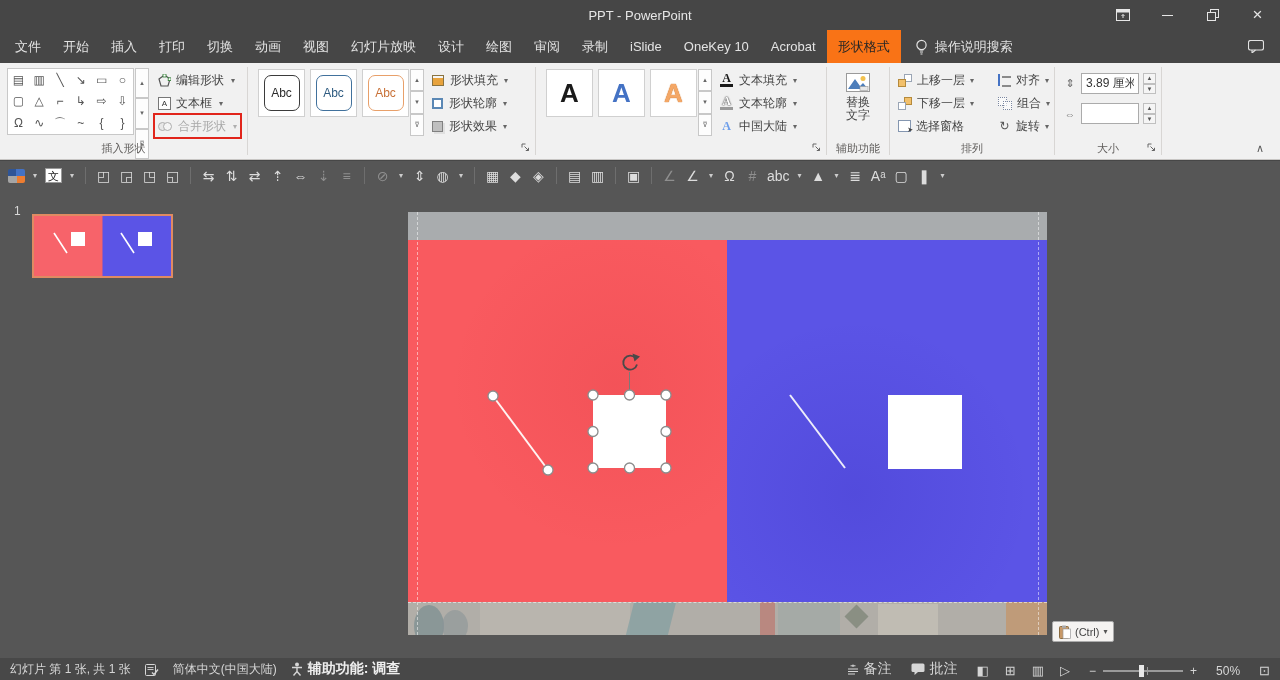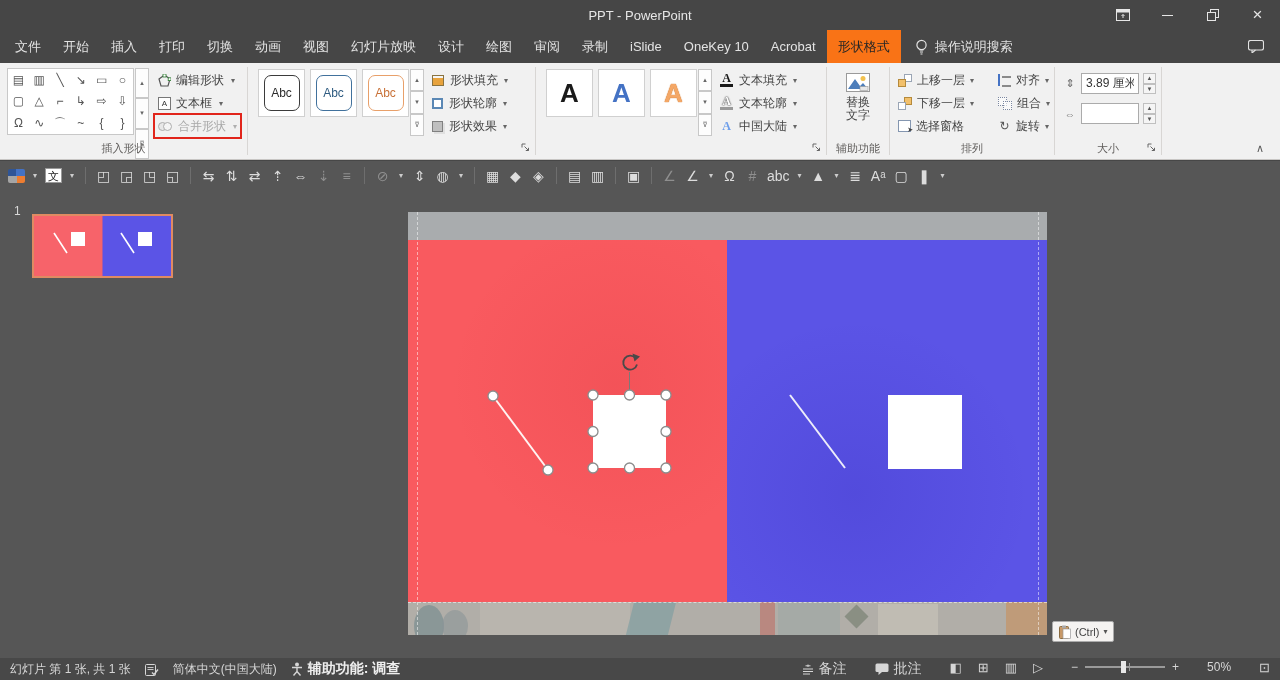--- a/index.html
+++ b/index.html
@@ -163,21 +163,21 @@
     align-items:center; gap:4px; background:#F5F3F1; border:1px solid #ABABAB;
     border-radius:2px; padding:0 6px; font-size:11px; color:#444; }
   .paste-btn .dd { font-size:8px; color:#555; }
 
   
   .statusbar { position:absolute; left:0; right:0; bottom:0; height:22px; background:#484848;
     color:#D6D6D6; font-size:12px; display:flex; align-items:center; padding:0 10px; gap:14px;
     white-space:nowrap; }
   .sb-ic { font-size:14px; display:flex; align-items:center; }
   .sb-bold { font-weight:bold; color:#EFEFEF; }
-  .sb-right { margin-left:auto; display:flex; align-items:flex-start; gap:28px; }
+  .sb-right { margin-left:auto; display:flex; align-items:flex-end; gap:19px; }
   .view-ic { font-size:13px; color:#D6D6D6; cursor:default; }
   .zoomer { display:flex; align-items:center; gap:7px; }
   .z-track { position:relative; width:80px; height:2px; background:#9A9A9A; }
   .z-tick { position:absolute; left:44px; top:-3px; width:1px; height:8px; background:#9A9A9A; }
   .z-thumb { position:absolute; left:36px; top:-5px; width:5px; height:12px; background:#E8E8E8; }
 </style>
 </head>
 <body>
 
 <div class="app">

